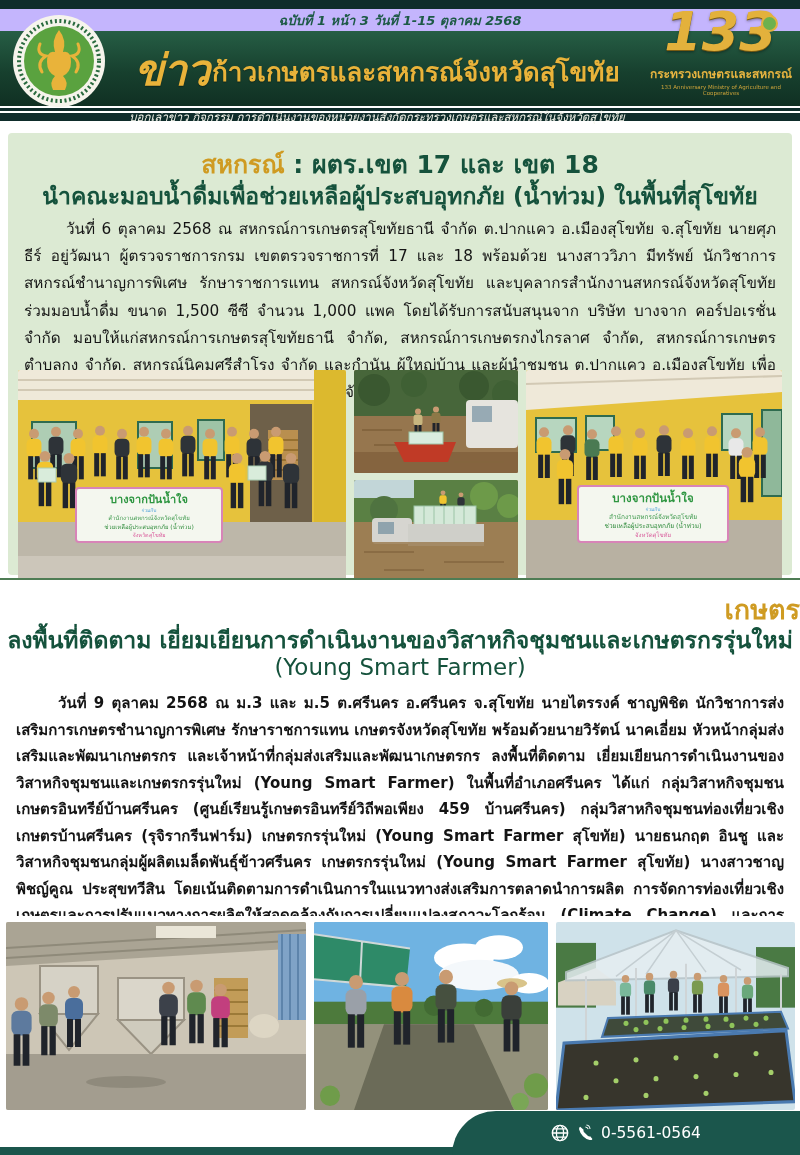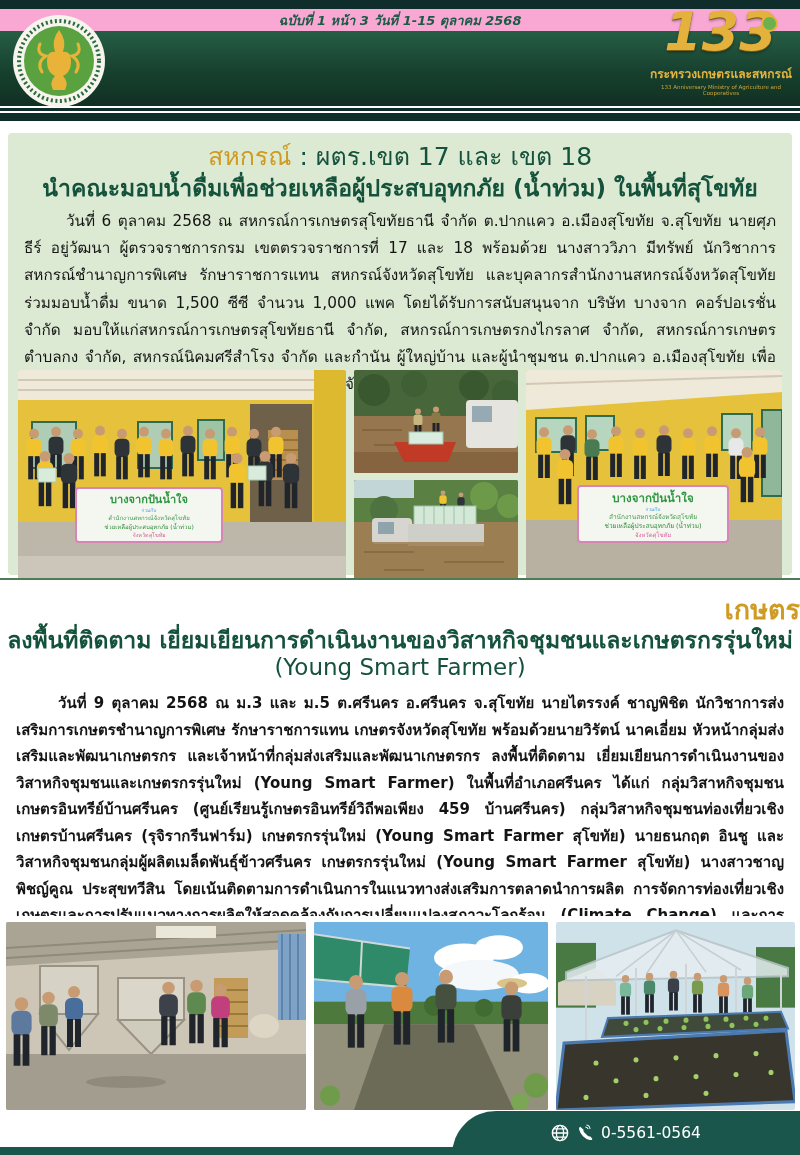--- a/index.html
+++ b/index.html
@@ -2,21 +2,21 @@
 <html><head>
 <meta charset="utf-8">
 <style>
   html,body{margin:0;padding:0;}
   .page{position:relative;width:800px;height:1155px;background:#ffffff;overflow:hidden;
         font-family:"DejaVu Sans","Liberation Sans",sans-serif;}
   svg text{font-family:"DejaVu Sans","Liberation Sans",sans-serif;}
 
   
   .topbar{position:absolute;top:0;left:0;width:800px;height:9px;background:#0f2d2b;}
-  .edition-strip{position:absolute;top:9px;left:0;width:800px;height:22px;background:#f9a8d4;
+  .edition-strip{position:absolute;top:9px;left:0;width:800px;height:22px;background:#c4b5fd;
      display:flex;align-items:center;justify-content:center;}
   .edition-strip span{font-size:13px;font-style:italic;font-weight:600;color:#1d5a46;}
   .masthead{position:absolute;top:31px;left:0;width:800px;height:75px;
      background:linear-gradient(180deg,#265e45 0%,#17402e 55%,#103023 100%);}
   .sep-a{position:absolute;top:106px;left:0;width:800px;height:2px;background:#ffffff;}
   .sep-b{position:absolute;top:108px;left:0;width:800px;height:3px;background:#0f2d2b;}
   .sep-c{position:absolute;top:111px;left:0;width:800px;height:2px;background:#ffffff;}
   .sep-d{position:absolute;top:113px;left:0;width:800px;height:8px;background:#0f2d2b;}
 
   .seal{position:absolute;left:12px;top:14px;width:94px;height:94px;z-index:6;}
@@ -29,21 +29,21 @@
   .anniv{position:absolute;right:6px;top:4px;width:146px;text-align:center;z-index:6;}
   .n133{font-size:54px;line-height:56px;font-weight:800;font-style:italic;color:#e3b13c;
      text-shadow:0 1px 0 #7a5c12,0 2px 3px rgba(0,0,0,.4);}
   .n133 .leafdot{display:inline-block;width:13px;height:13px;border-radius:50%;
      background:#6db14e;border:2px solid #e3b13c;vertical-align:18px;margin-left:-16px;}
   .min-th{font-size:12px;font-weight:700;color:#e6b440;margin-top:4px;}
   .min-en{font-size:5.5px;color:#cda43a;margin-top:1px;}
 
   
   .panel1{position:absolute;top:133px;left:8px;width:784px;height:442px;background:#dcead3;border-radius:4px;}
-  .h1line{margin-top:8px;text-align:center;font-size:25px;font-weight:400;line-height:32px;}
+  .h1line{margin-top:16px;text-align:center;font-size:25px;font-weight:700;line-height:32px;}
   .h1line .cat{color:#cf9b22;}
   .h1line .colon{color:#15523c;}
   .h1line .grn{color:#15523c;}
   .h2line{text-align:center;font-size:23px;font-weight:800;line-height:31px;color:#15523c;}
   .body-text{margin:4px 16px 0 16px;font-size:15.3px;line-height:27.2px;color:#141414;
      text-align:justify;text-indent:42px;}
   .collage1{position:absolute;left:10px;top:221px;width:764px;height:210px;display:flex;gap:8px;margin-top:16px;}
   .col-mid1{width:164px;display:flex;flex-direction:column;gap:7px;}
   .ph{display:block;border-radius:2px;}
 
@@ -93,20 +93,26 @@
 
   <svg class="seal" viewBox="0 0 94 94">
     <circle cx="47" cy="47" r="46" fill="#f6f4ec"></circle>
     <circle cx="47" cy="47" r="40" fill="none" stroke="#2a6b3f" stroke-width="4" stroke-dasharray="2 2.6"></circle>
     <circle cx="47" cy="47" r="35" fill="#5aa23f"></circle>
     <path d="M47 16 q8 10 4 22 q8 -2 8 10 q0 10 -8 14 q6 6 2 14 l-12 0 q-4 -8 2 -14 q-8 -4 -8 -14 q0 -12 8 -10 q-4 -12 4 -22z" fill="#e9b33a"></path>
     <path d="M30 58 q-6 -10 4 -16 q-10 -2 -6 -12" fill="none" stroke="#e9b33a" stroke-width="3" stroke-linecap="round"></path>
     <path d="M64 58 q6 -10 -4 -16 q10 -2 6 -12" fill="none" stroke="#e9b33a" stroke-width="3" stroke-linecap="round"></path>
   </svg>
 
+  <div class="title-wrap">
+    <div>
+      <span class="t-kao">ข่าว</span><span class="t-rest">ก้าวเกษตรและสหกรณ์จังหวัดสุโขทัย</span>
+    </div>
+    <div class="t-sub">บอกเล่าข่าว กิจกรรม การดำเนินงานของหน่วยงานสังกัดกระทรวงเกษตรและสหกรณ์ในจังหวัดสุโขทัย</div>
+  </div>
 
   <div class="anniv">
     <div class="n133"><span>133</span><span class="leafdot"></span></div>
     <div class="min-th">กระทรวงเกษตรและสหกรณ์</div>
     <div class="min-en">133 Anniversary Ministry of Agriculture and Cooperatives</div>
   </div>
 
   <div class="panel1">
     <div class="h1line">
       <span class="cat">สหกรณ์</span><span class="colon"> : </span><span class="grn">ผตร.เขต 17 และ เขต 18</span>

